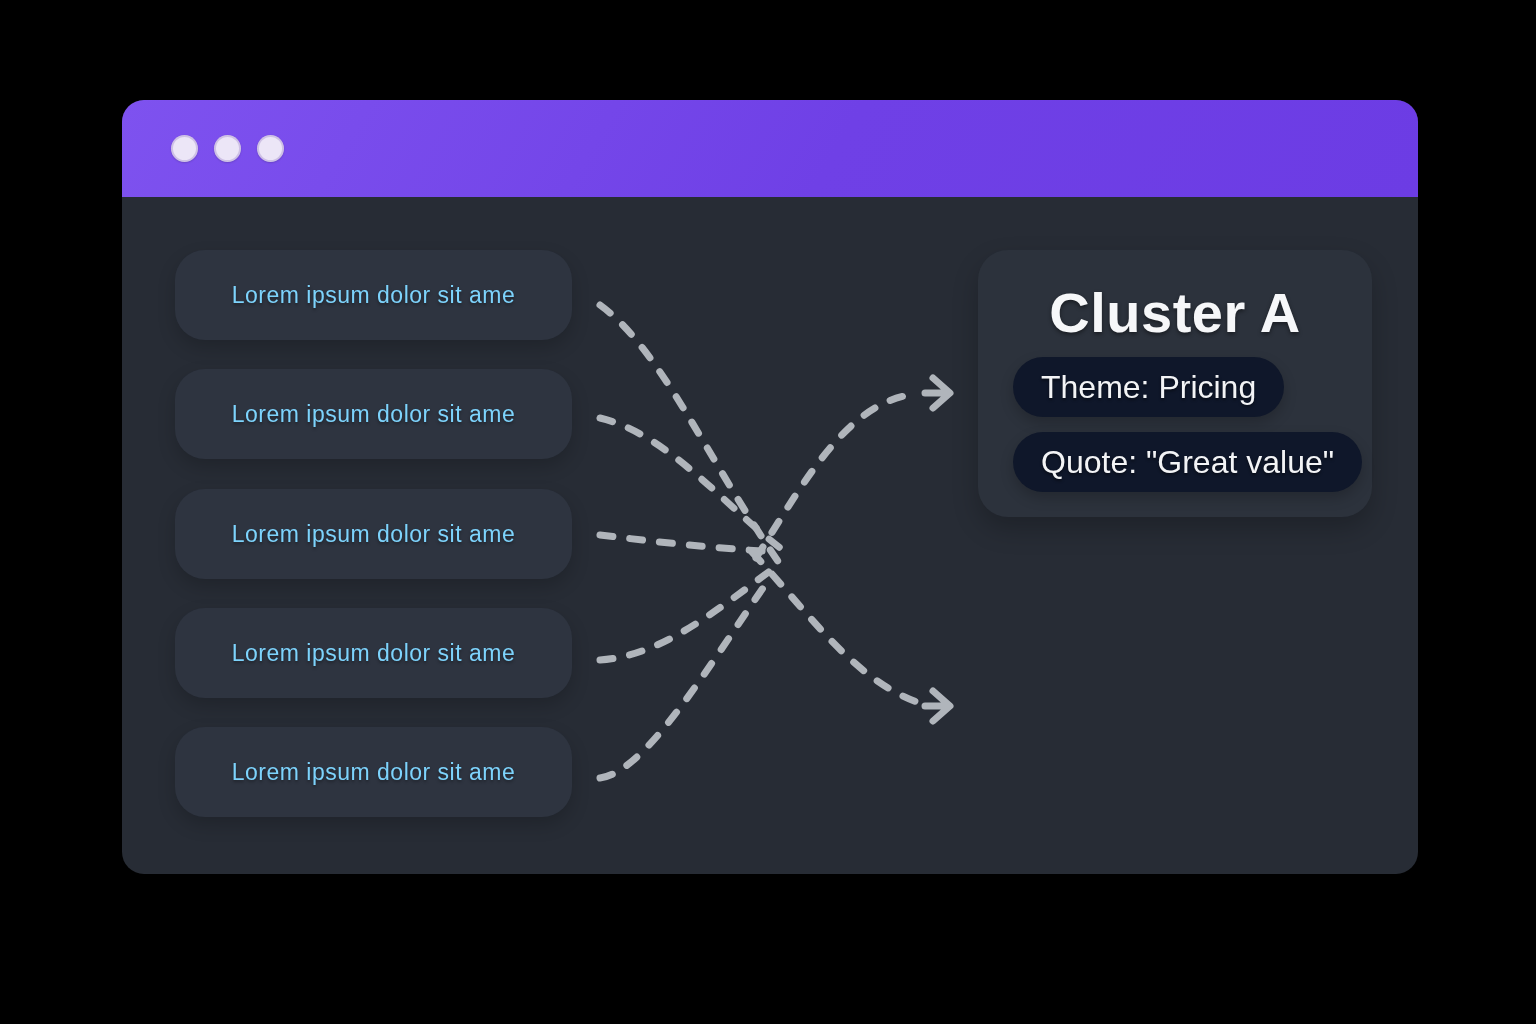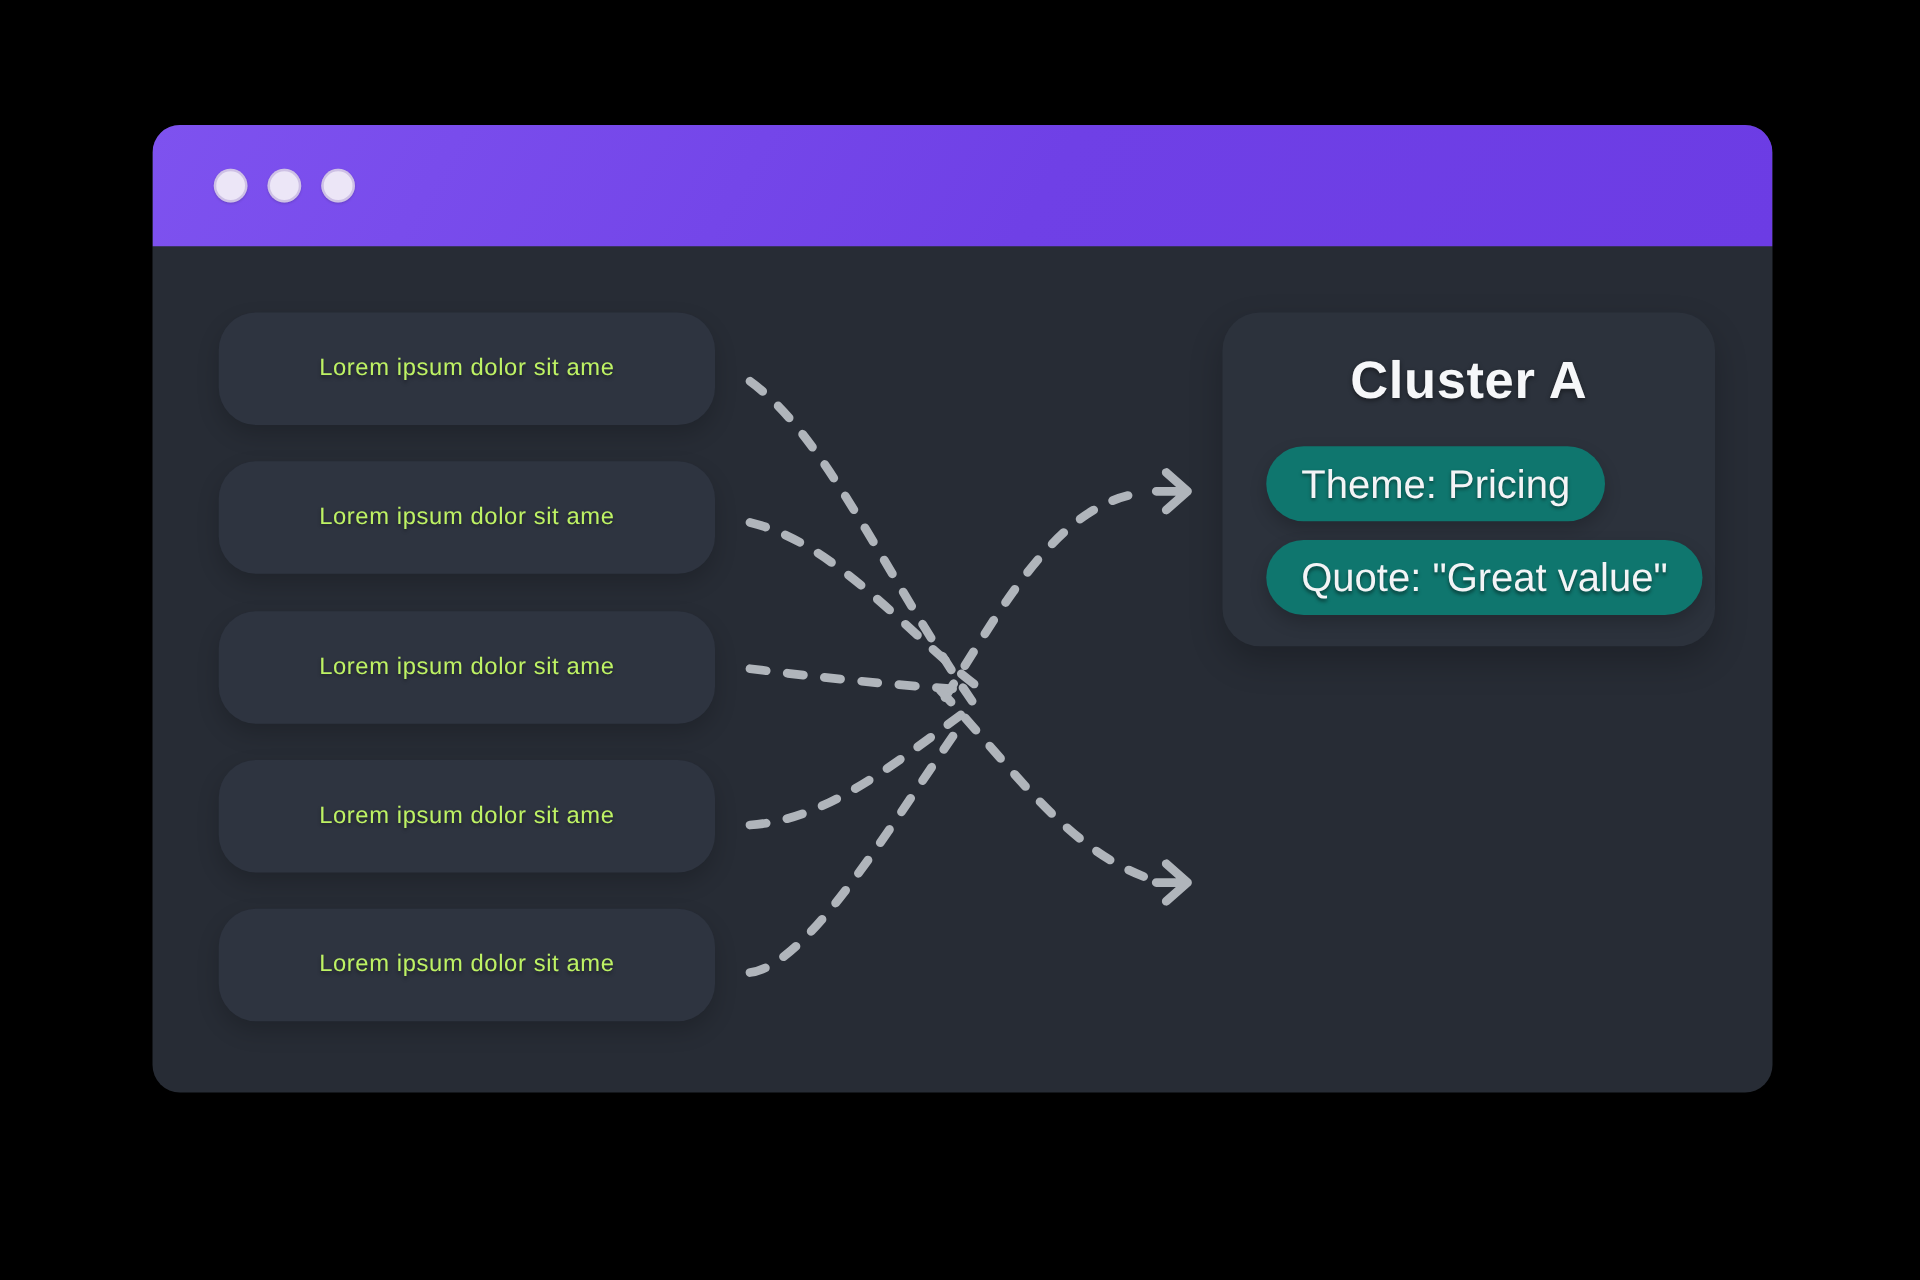--- a/index.html
+++ b/index.html
@@ -12,29 +12,29 @@
             background:linear-gradient(120deg,#7E52EF 0%,#6F40E6 55%,#6C3CE4 100%);
             display:flex;align-items:center;padding-left:49px;gap:16px;box-sizing:border-box;}
   .dot{width:27px;height:27px;border-radius:50%;background:#ECE6F7;
        box-shadow:inset 0 0 0 2px rgba(70,30,150,.18), 0 1px 2px rgba(0,0,0,.15);}
   .flows{position:absolute;left:0;top:0;width:1296px;height:774px;pointer-events:none;}
   .flow{fill:none;stroke-width:7;stroke-linecap:round;stroke-dasharray:13 17;}
   .arrow{fill:none;stroke-width:7;stroke-linecap:round;stroke-linejoin:round;}
   .item-pill{position:absolute;left:53px;width:397px;height:90px;border-radius:30px;
              background:#2E3440;display:flex;align-items:center;justify-content:center;
              box-shadow:0 8px 18px rgba(0,0,0,.18);}
-  .item-pill span{font-size:19px;color:#bef264;text-shadow:0 2px 3px rgba(0,0,0,.35);
+  .item-pill span{font-size:23px;color:#7dd3fc;text-shadow:0 2px 3px rgba(0,0,0,.35);
                   letter-spacing:.5px;white-space:nowrap;}
   .card{position:absolute;left:856px;width:394px;border-radius:30px;background:#2C323C;
         box-shadow:0 12px 26px rgba(0,0,0,.22);}
   .card-a{top:150px;height:267px;}
   .card-b{top:453px;height:270px;}
-  .card-title{margin-top:30px;text-align:center;font-size:42px;font-weight:600;
+  .card-title{margin-top:30px;text-align:center;font-size:56px;font-weight:600;
               color:#F6F7F9;text-shadow:0 2px 4px rgba(0,0,0,.45);letter-spacing:.5px;}
-  .chip{position:absolute;left:35px;height:60px;border-radius:30px;background:#0f766e;
+  .chip{position:absolute;left:35px;height:60px;border-radius:30px;background:#0f172a;
         display:inline-flex;align-items:center;padding:0 28px;
         box-shadow:0 6px 14px rgba(0,0,0,.2);}
   .chip-theme{top:107px;}
   .chip-quote{top:182px;}
   .chip span{font-size:32px;font-weight:500;color:#F3F4F6;
              text-shadow:0 2px 3px rgba(0,0,0,.45);white-space:nowrap;}
 </style>
 </head>
 <body>
 

